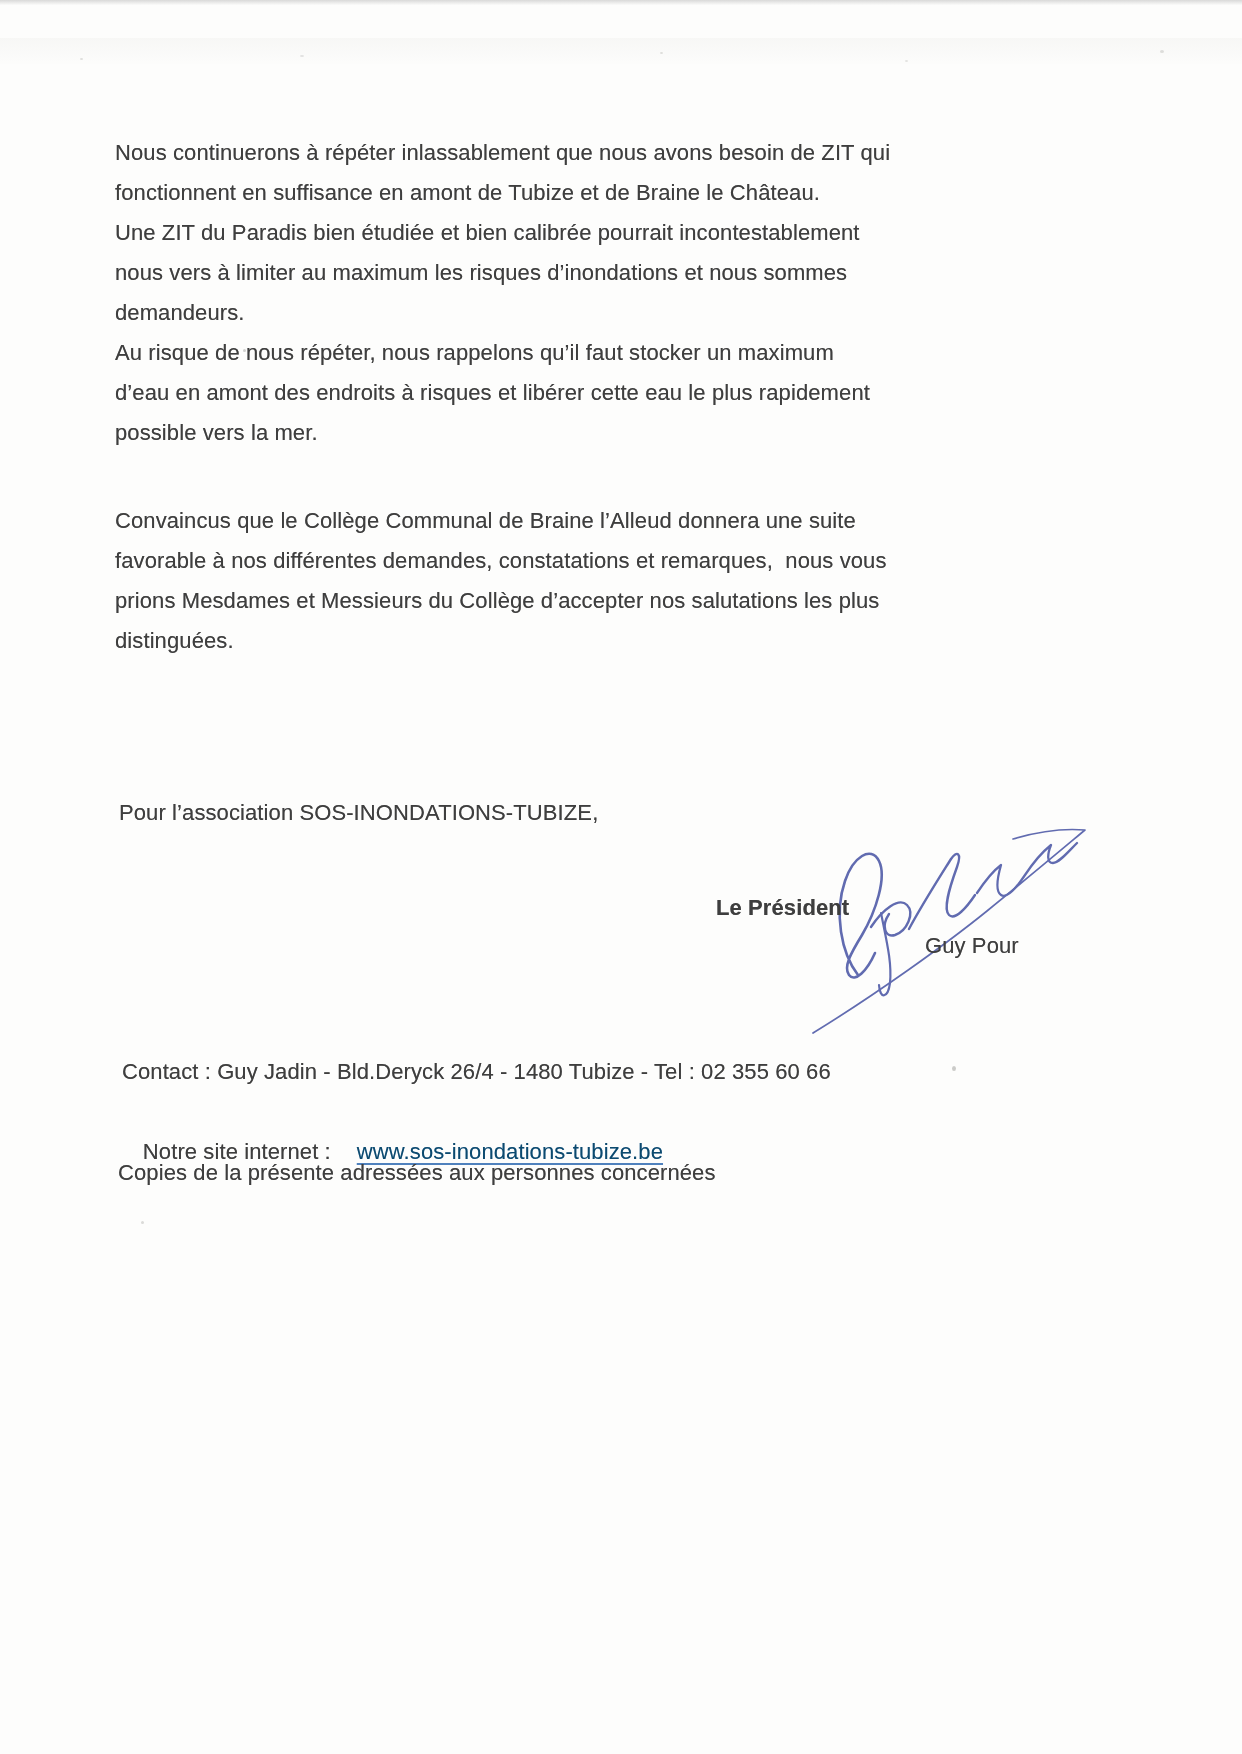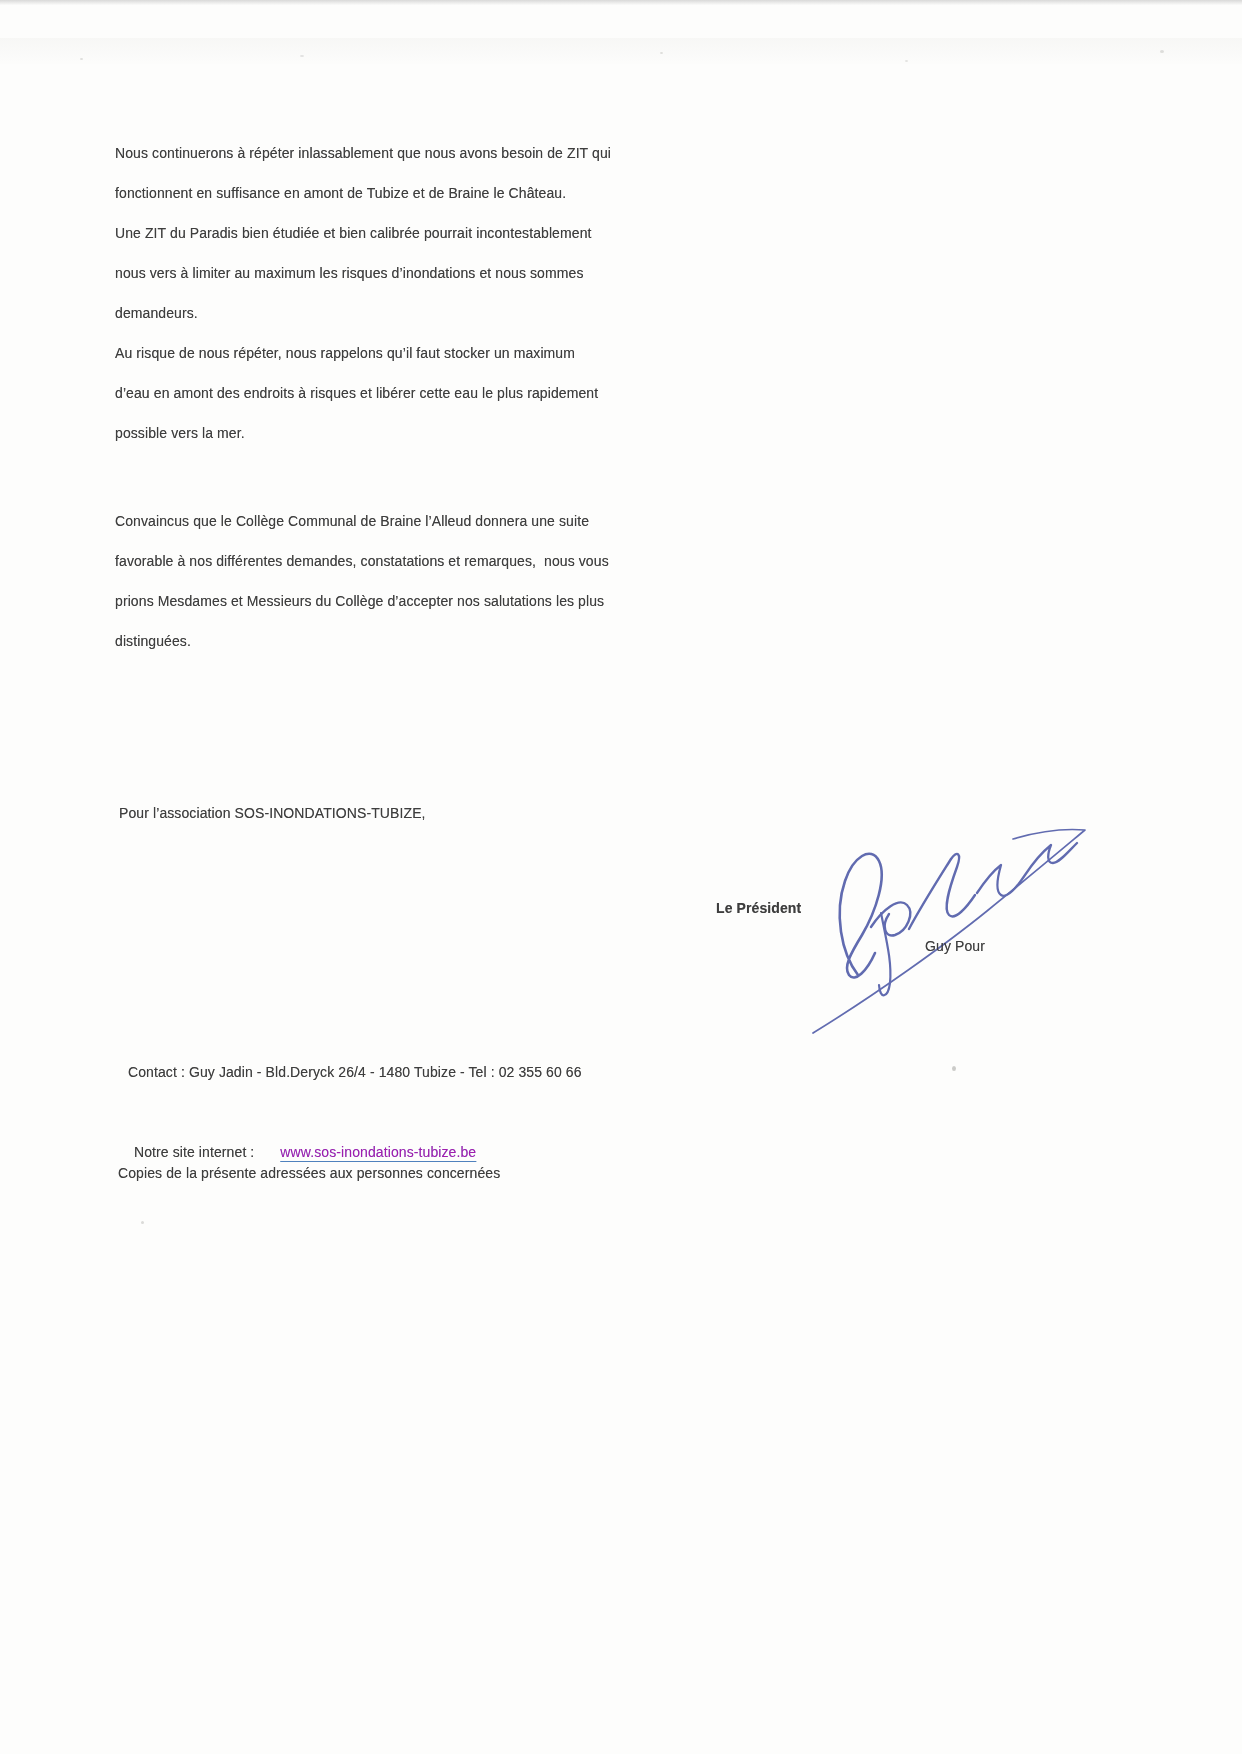--- a/index.html
+++ b/index.html
@@ -32,40 +32,40 @@
   .s2 { left: 952px;  top: 1066px; width: 4px; height: 5px; opacity: 0.5; }
   .s3 { left: 141px;  top: 1221px; width: 3px; height: 3px; opacity: 0.35; }
   .s4 { left: 80px;   top: 58px;   width: 3px; height: 2px; opacity: 0.3; }
   .s5 { left: 300px;  top: 55px;   width: 4px; height: 2px; opacity: 0.25; }
   .s6 { left: 660px;  top: 52px;   width: 3px; height: 2px; opacity: 0.3; }
   .s7 { left: 905px;  top: 60px;   width: 3px; height: 2px; opacity: 0.25; }
   .s8 { left: 1160px; top: 50px;   width: 4px; height: 3px; opacity: 0.3; }
 
   .bodytext {
     position: absolute;
-    font-size: 14px;
+    font-size: 22px;
     color: #3e3e3e;
     letter-spacing: 0.1px;
     text-shadow: 0 0 0.5px rgba(62,62,62,0.55);
   }
   .para { left: 115px; width: 860px; }
   .para .line { white-space: pre; height: 40px; line-height: 40px; }
   .para1 { top: 133px; }
   .para2 { top: 480px; margin-top: 21px; }
 
   .assoc   { left: 119px; top: 745px; white-space: pre; line-height: 40px; margin-top: 48px; }
 
   .sig-svg { position: absolute; left: 695px; top: 795px; width: 400px; height: 245px; }
   .sig-role { left: 716px; top: 888px; line-height: 40px; white-space: pre; font-weight: bold; }
   .sig-name { left: 925px; top: 926px; line-height: 40px; white-space: pre; }
 
-  .contact-line { left: 128px; top: 1052px; white-space: pre; line-height: 40px; }
+  .contact-line { left: 122px; top: 1052px; white-space: pre; line-height: 40px; }
   .website-line { left: 118px; top: 1092px; white-space: pre; line-height: 40px; }
   .website-link {
-    color: #a21caf;
+    color: #0c4a6e;
     text-decoration: underline;
     text-decoration-color: #4f81bd;
     text-underline-offset: 4px;
     margin-left: 26px;
     text-shadow: 0 0 0.5px rgba(79,129,189,0.55);
     cursor: pointer;
   }
   .copies-line { left: 118px; top: 1153px; white-space: pre; line-height: 40px; }
 </style>
 </head>

